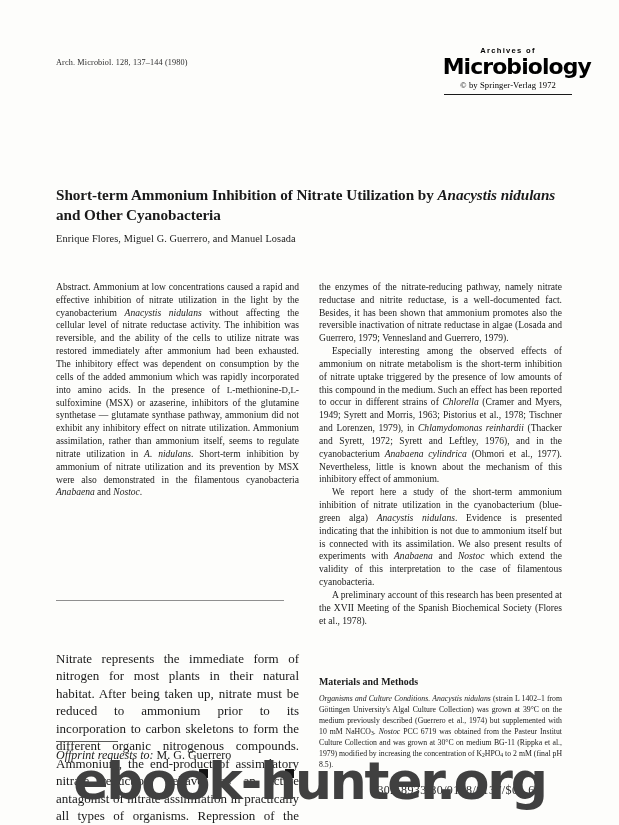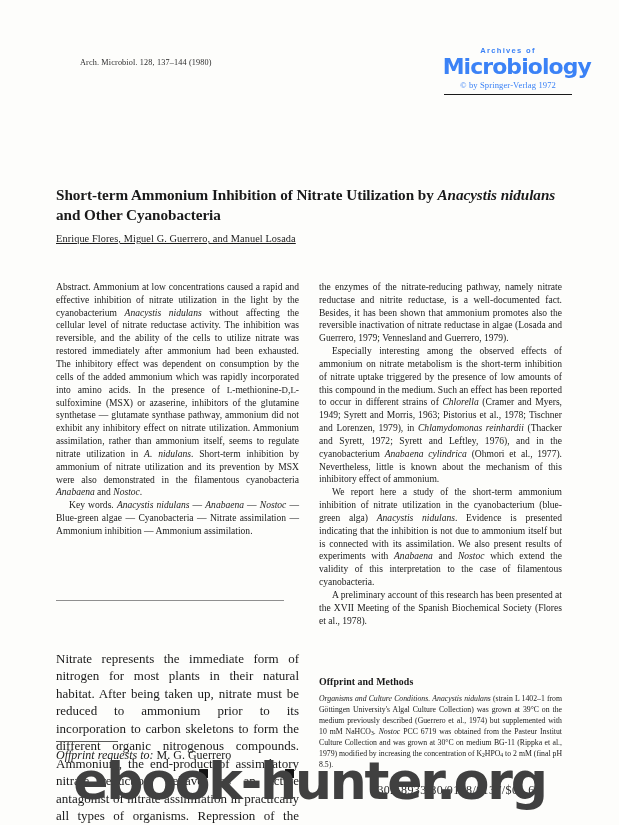--- a/index.html
+++ b/index.html
@@ -20,31 +20,30 @@
   }
 
   
   .running-head {
     position: absolute;
     left: 56px;
     top: 58px;
     font-size: 8.2px;
     letter-spacing: 0.15px;
     color: #2b2b2b;
-    margin-left: 24px;
   }
 
   
   .logo-block {
     position: absolute;
     right: 47px;
     top: 46px;
     width: 128px;
     text-align: center;
-    color: #3b82f6;
+    color: #000000;
   }
   .logo-archives {
     font-family: "Liberation Sans", sans-serif;
     font-size: 7.6px;
     letter-spacing: 1.3px;
     font-weight: bold;
     margin-bottom: 1px;
   }
   .logo-title {
     font-family: "DejaVu Sans", sans-serif;
@@ -79,21 +78,20 @@
   }
   .title i { font-style: italic; }
 
   .authors {
     position: absolute;
     left: 56px;
     top: 233px;
     width: 505px;
     font-size: 10.3px;
     letter-spacing: 0.1px;
-    text-decoration: underline;
   }
   .affiliation {
     position: absolute;
     left: 56px;
     top: 250px;
     width: 505px;
     font-size: 7.9px;
     letter-spacing: 0.05px;
   }
 
@@ -238,44 +236,41 @@
 
   <h1 class="title"><span>Short-term Ammonium Inhibition of Nitrate Utilization by </span><i>Anacystis nidulans</i><br><span>and Other Cyanobacteria</span></h1>
 
   <div class="authors">Enrique Flores, Miguel G. Guerrero, and Manuel Losada</div>
 
   <div class="col left">
     <p><b>Abstract.</b><span>
       Ammonium at low concentrations caused a rapid and effective inhibition of nitrate utilization in the light by the cyanobacterium <i>Anacystis nidulans</i> without affecting the cellular level of nitrate reductase activity. The inhibition was reversible, and the ability of the cells to utilize nitrate was restored immediately after ammonium had been exhausted. The inhibitory effect was dependent on consumption by the cells of the added ammonium which was rapidly incorporated into amino acids. In the presence of <span class="sc">L</span>-methionine-<span class="sc">D</span>,<span class="sc">L</span>-sulfoximine (MSX) or azaserine, inhibitors of the glutamine synthetase — glutamate synthase pathway, ammonium did not exhibit any inhibitory effect on nitrate utilization. Ammonium assimilation, rather than ammonium itself, seems to regulate nitrate utilization in <i>A. nidulans</i>. Short-term inhibition by ammonium of nitrate utilization and its prevention by MSX were also demonstrated in the filamentous cyanobacteria <i>Anabaena</i> and <i>Nostoc</i>.
     </span></p>
 
-    <p class="keywords"><b>Key words.</b><span>
-      <i>Anacystis nidulans</i> — <i>Anabaena</i> — <i>Nostoc</i> — Blue-green algae — Cyanobacteria — Nitrate assimilation — Ammonium inhibition — Ammonium assimilation.
-    </span></p>
   </div>
 
   <div class="kw-rule"></div>
 
   <div class="intro">
     <p>Nitrate represents the immediate form of nitrogen for most plants in their natural habitat. After being taken up, nitrate must be reduced to ammonium prior to its incorporation to carbon skeletons to form the different organic nitrogenous compounds. Ammonium, the end-product of assimilatory nitrate reduction, behaves as an active antagonist of nitrate assimilation in practically all types of organisms. Repression of the synthesis of</p>
   </div>
 
   <div class="footnote-rule"></div>
   <div class="footnote">
     <div><i>Offprint requests to:</i><span> M. G. Guerrero</span></div>
   </div>
 
   <div class="col right">
     <p>the enzymes of the nitrate-reducing pathway, namely nitrate reductase and nitrite reductase, is a well-documented fact. Besides, it has been shown that ammonium promotes also the reversible inactivation of nitrate reductase in algae (Losada and Guerrero, 1979; Vennesland and Guerrero, 1979).</p>
     <p>Especially interesting among the observed effects of ammonium on nitrate metabolism is the short-term inhibition of nitrate uptake triggered by the presence of low amounts of this compound in the medium. Such an effect has been reported to occur in different strains of <i>Chlorella</i> (Cramer and Myers, 1949; Syrett and Morris, 1963; Pistorius et al., 1978; Tischner and Lorenzen, 1979), in <i>Chlamydomonas reinhardii</i> (Thacker and Syrett, 1972; Syrett and Leftley, 1976), and in the cyanobacterium <i>Anabaena cylindrica</i> (Ohmori et al., 1977). Nevertheless, little is known about the mechanism of this inhibitory effect of ammonium.</p>
     <p>We report here a study of the short-term ammonium inhibition of nitrate utilization in the cyanobacterium (blue-green alga) <i>Anacystis nidulans</i>. Evidence is presented indicating that the inhibition is not due to ammonium itself but is connected with its assimilation. We also present results of experiments with <i>Anabaena</i> and <i>Nostoc</i> which extend the validity of this interpretation to the case of filamentous cyanobacteria.</p>
     <p>A preliminary account of this research has been presented at the XVII Meeting of the Spanish Biochemical Society (Flores et al., 1978).</p>
   </div>
 
-  <div class="section-head">Offprint and Methods</div>
+  <div class="section-head">Materials and Methods</div>
   <div class="methods">
     <p><i>Organisms and Culture Conditions.</i><span> <i>Anacystis nidulans</i> (strain L 1402–1 from Göttingen University's Algal Culture Collection) was grown at 39°C on the medium previously described (Guerrero et al., 1974) but supplemented with 10 mM NaHCO<sub>3</sub>. <i>Nostoc</i> PCC 6719 was obtained from the Pasteur Institut Culture Collection and was grown at 30°C on medium BG-11 (Rippka et al., 1979) modified by increasing the concentration of K<sub>2</sub>HPO<sub>4</sub> to 2 mM (final pH 8.5).</span></p>
   </div>
 
   <div class="code-line">0302-8933/80/0128/0137/$01.60</div>
 
   <div class="artifact" style="left:199px; top:769px; width:9px; height:9px;"></div>
   <div class="artifact" style="left:285px; top:769px; width:9px; height:9px;"></div>
 
   <div class="watermark">ebook-hunter.org</div>

